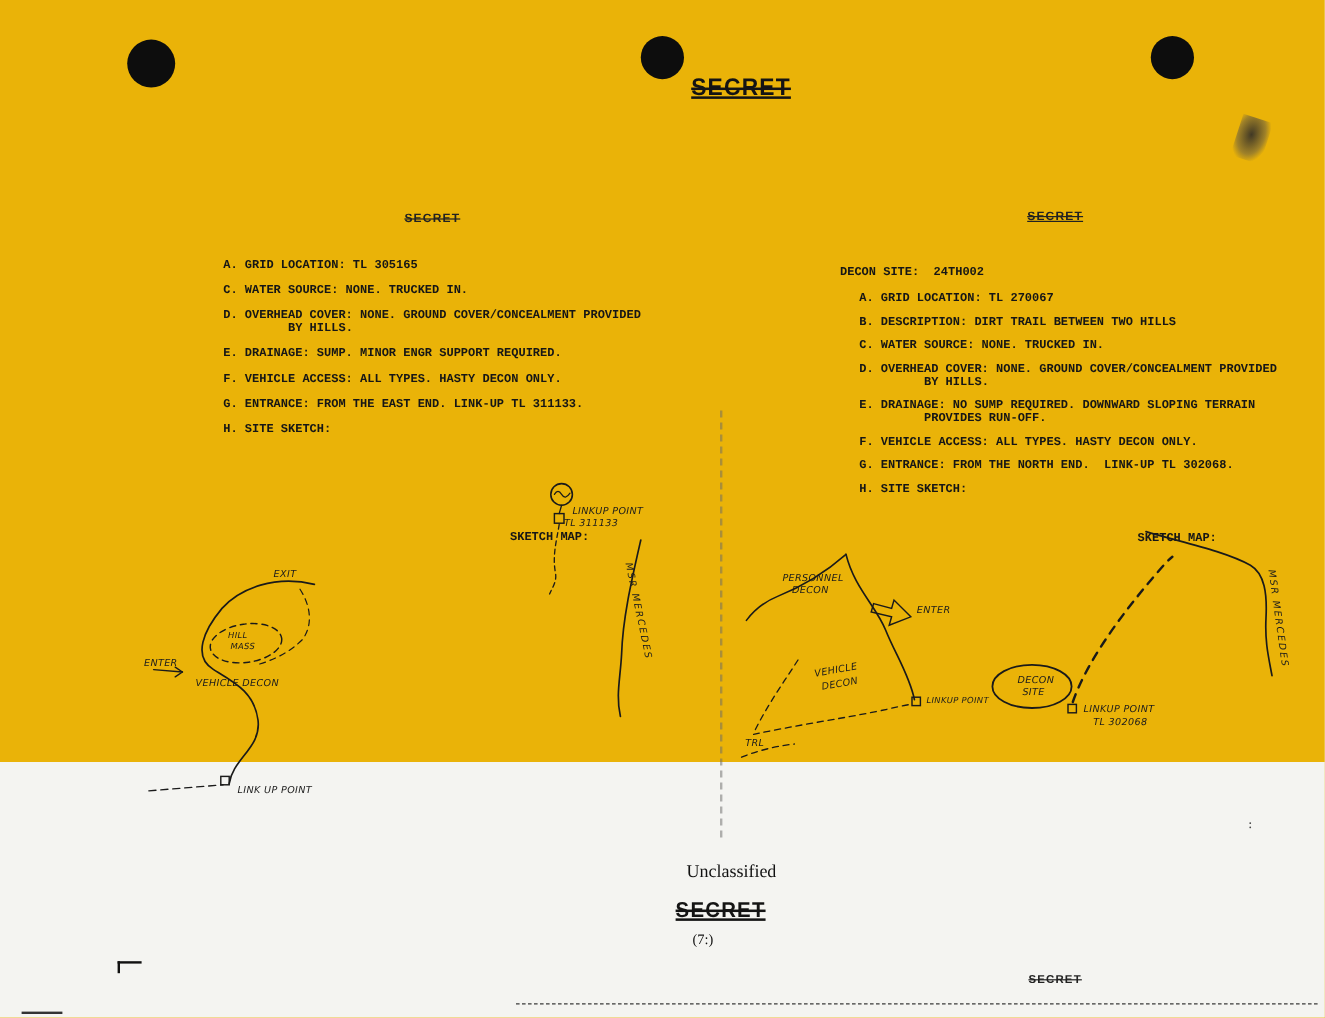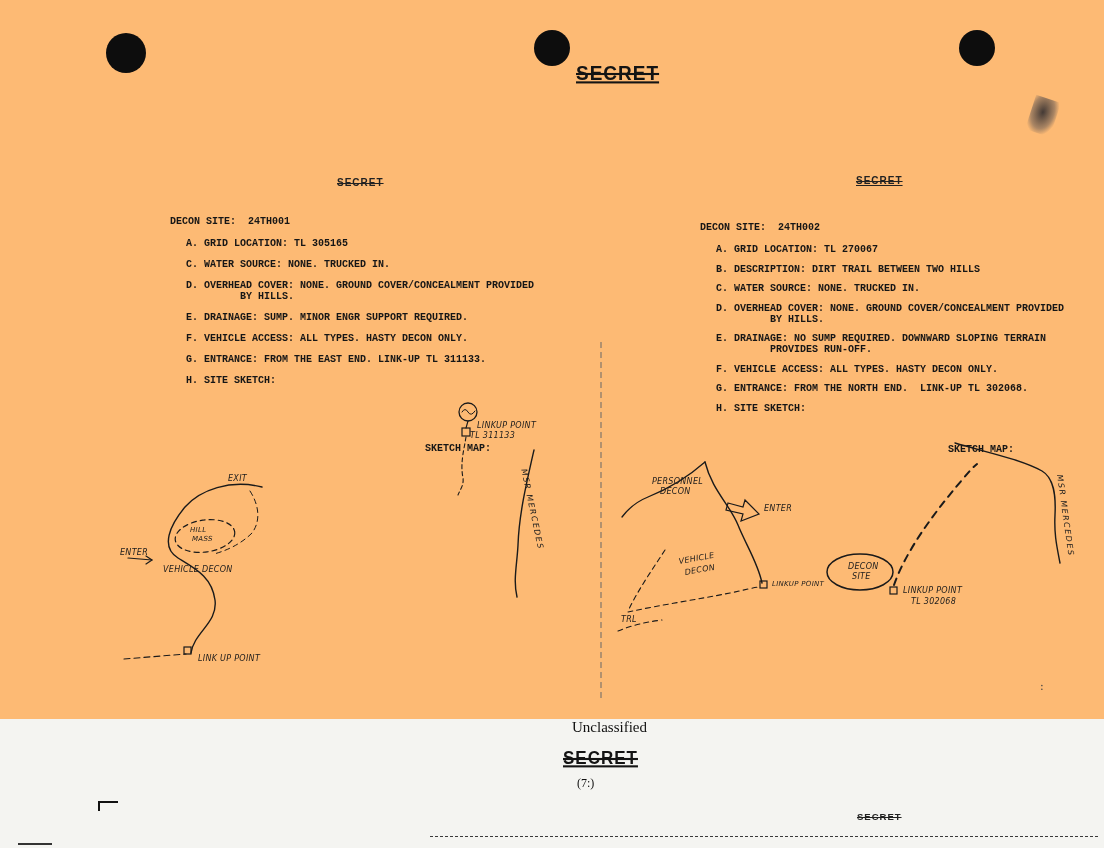--- a/index.html
+++ b/index.html
@@ -2,22 +2,22 @@
 <html><head>
 <meta charset="utf-8">
 <style>
   html,body{margin:0;padding:0;}
   body{
     width:1104px;height:848px;overflow:hidden;
     background:#f4f4f1;
     font-family:"Liberation Sans",sans-serif;
   }
   #page{
-    position:relative;width:1104px;height:719px;
-    background:#fdba74;
+    position:relative;width:1104px;height:635px;
+    background:#eab308;
   }
   
   .hole{position:absolute;border-radius:50%;background:#0d0d0d;}
   
   .stamp{
     position:absolute;font-family:"Liberation Sans",sans-serif;font-weight:900;
     color:#141414;text-decoration:underline line-through;text-decoration-thickness:2px;
     letter-spacing:1px;transform:scaleY(1.05);
   }
   .stamp-sm{
@@ -67,21 +67,20 @@
 
   <div class="hole" style="left:106px;top:33px;width:40px;height:40px;"></div>
   <div class="hole" style="left:534px;top:30px;width:36px;height:36px;"></div>
   <div class="hole" style="left:959px;top:30px;width:36px;height:36px;"></div>
 
   <div class="stamp" style="left:576px;top:63px;font-size:19px;">SECRET</div>
   <div class="stamp-sm" style="left:337px;top:177px;">SECRET</div>
   <div class="stamp-sm" style="left:856px;top:175px;text-decoration:underline line-through;">SECRET</div>
 
   <div class="doc-block tw" style="left:170px;top:216px;width:440px;">
-    <div class="site-title">DECON SITE:  24TH001</div>
     <div class="doc-lines">
       <div class="doc-line">A. GRID LOCATION: TL 305165</div>
       <div class="doc-line">C. WATER SOURCE: NONE. TRUCKED IN.</div>
       <div class="doc-line">D. OVERHEAD COVER: NONE. GROUND COVER/CONCEALMENT PROVIDED
          BY HILLS.</div>
       <div class="doc-line">E. DRAINAGE: SUMP. MINOR ENGR SUPPORT REQUIRED.</div>
       <div class="doc-line">F. VEHICLE ACCESS: ALL TYPES. HASTY DECON ONLY.</div>
       <div class="doc-line">G. ENTRANCE: FROM THE EAST END. LINK-UP TL 311133.</div>
       <div class="doc-line">H. SITE SKETCH:</div>
     </div>

